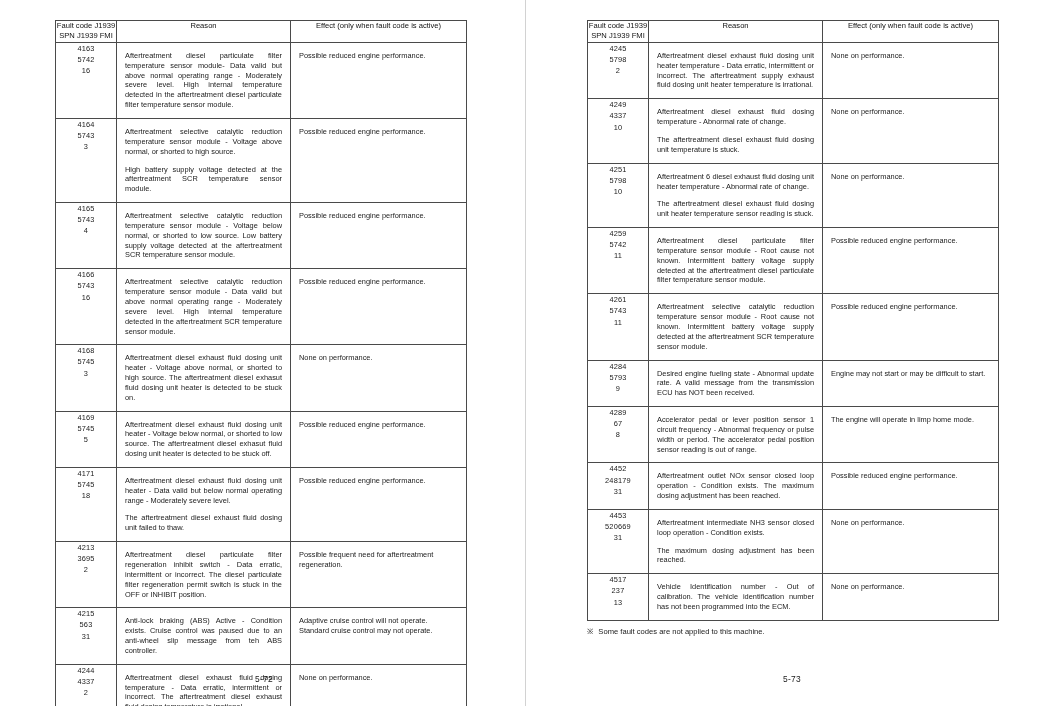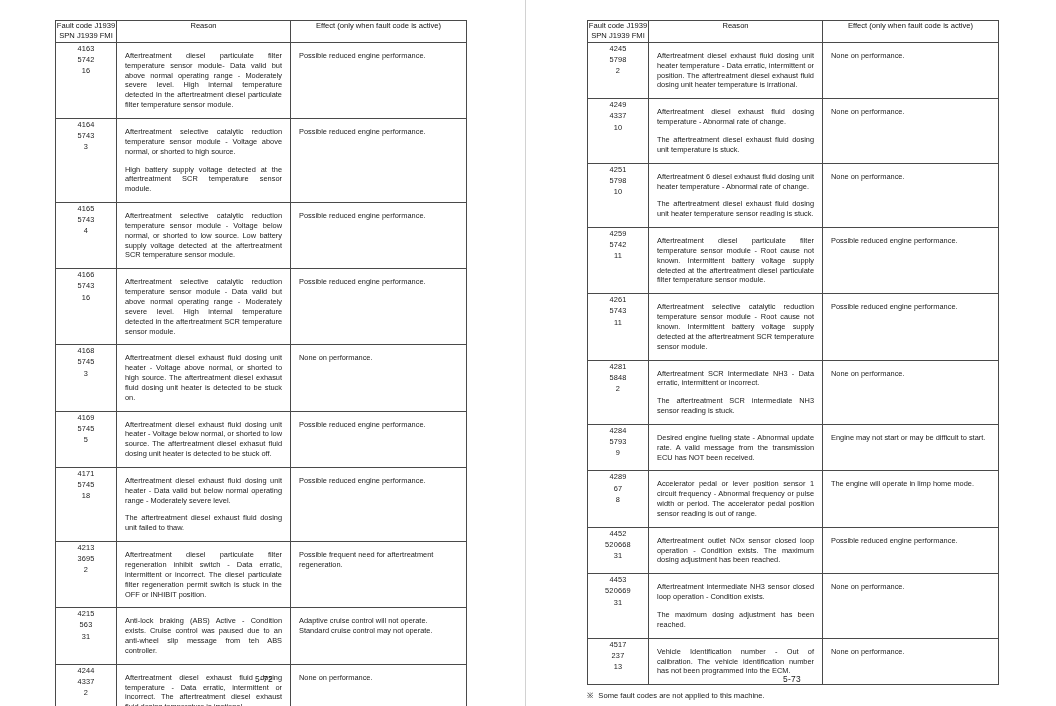--- a/index.html
+++ b/index.html
@@ -274,21 +274,21 @@
           <th class="col-reason">Reason</th>
           <th class="col-effect">Effect (only when fault code is active)</th>
         </tr>
       </thead>
       <tbody id="right-body">
           <tr>
             <td class="code-cell">4245
 5798
 2</td>
             <td class="reason-cell">
-              <p>Aftertreatment diesel exhaust fluid dosing unit heater temperature - Data erratic, intermittent or position. The aftertreatment diesel exhaust fluid dosing unit heater temperature is irrational.</p>
+              <p>Aftertreatment diesel exhaust fluid dosing unit heater temperature - Data erratic, intermittent or incorrect. The aftertreatment supply exhaust fluid dosing unit heater temperature is irrational.</p>
             </td>
             <td class="effect-cell">
               <p>None on performance.</p>
             </td>
           </tr>
           <tr>
             <td class="code-cell">4249
 4337
 10</td>
             <td class="reason-cell">
@@ -327,32 +327,20 @@
 5743
 11</td>
             <td class="reason-cell">
               <p>Aftertreatment selective catalytic reduction temperature sensor module - Root cause not known. Intermittent battery voltage supply detected at the aftertreatment SCR temperature sensor module.</p>
             </td>
             <td class="effect-cell">
               <p>Possible reduced engine performance.</p>
             </td>
           </tr>
           <tr>
-            <td class="code-cell">4281
-5848
-2</td>
-            <td class="reason-cell">
-              <p>Aftertreatment SCR Intermediate NH3 - Data erratic, intermittent or incorrect.</p>
-              <p>The aftertreatment SCR intermediate NH3 sensor reading is stuck.</p>
-            </td>
-            <td class="effect-cell">
-              <p>None on performance.</p>
-            </td>
-          </tr>
-          <tr>
             <td class="code-cell">4284
 5793
 9</td>
             <td class="reason-cell">
               <p>Desired engine fueling state - Abnormal update rate. A valid message from the transmission ECU has NOT been received.</p>
             </td>
             <td class="effect-cell">
               <p>Engine may not start or may be difficult to start.</p>
             </td>
           </tr>
@@ -362,21 +350,21 @@
 8</td>
             <td class="reason-cell">
               <p>Accelerator pedal or lever position sensor 1 circuit frequency - Abnormal frequency or pulse width or period. The accelerator pedal position sensor reading is out of range.</p>
             </td>
             <td class="effect-cell">
               <p>The engine will operate in limp home mode.</p>
             </td>
           </tr>
           <tr>
             <td class="code-cell">4452
-520668
+248179
 31</td>
             <td class="reason-cell">
               <p>Aftertreatment outlet NOx sensor closed loop operation - Condition exists. The maximum dosing adjustment has been reached.</p>
             </td>
             <td class="effect-cell">
               <p>Possible reduced engine performance.</p>
             </td>
           </tr>
           <tr>
             <td class="code-cell">4453

